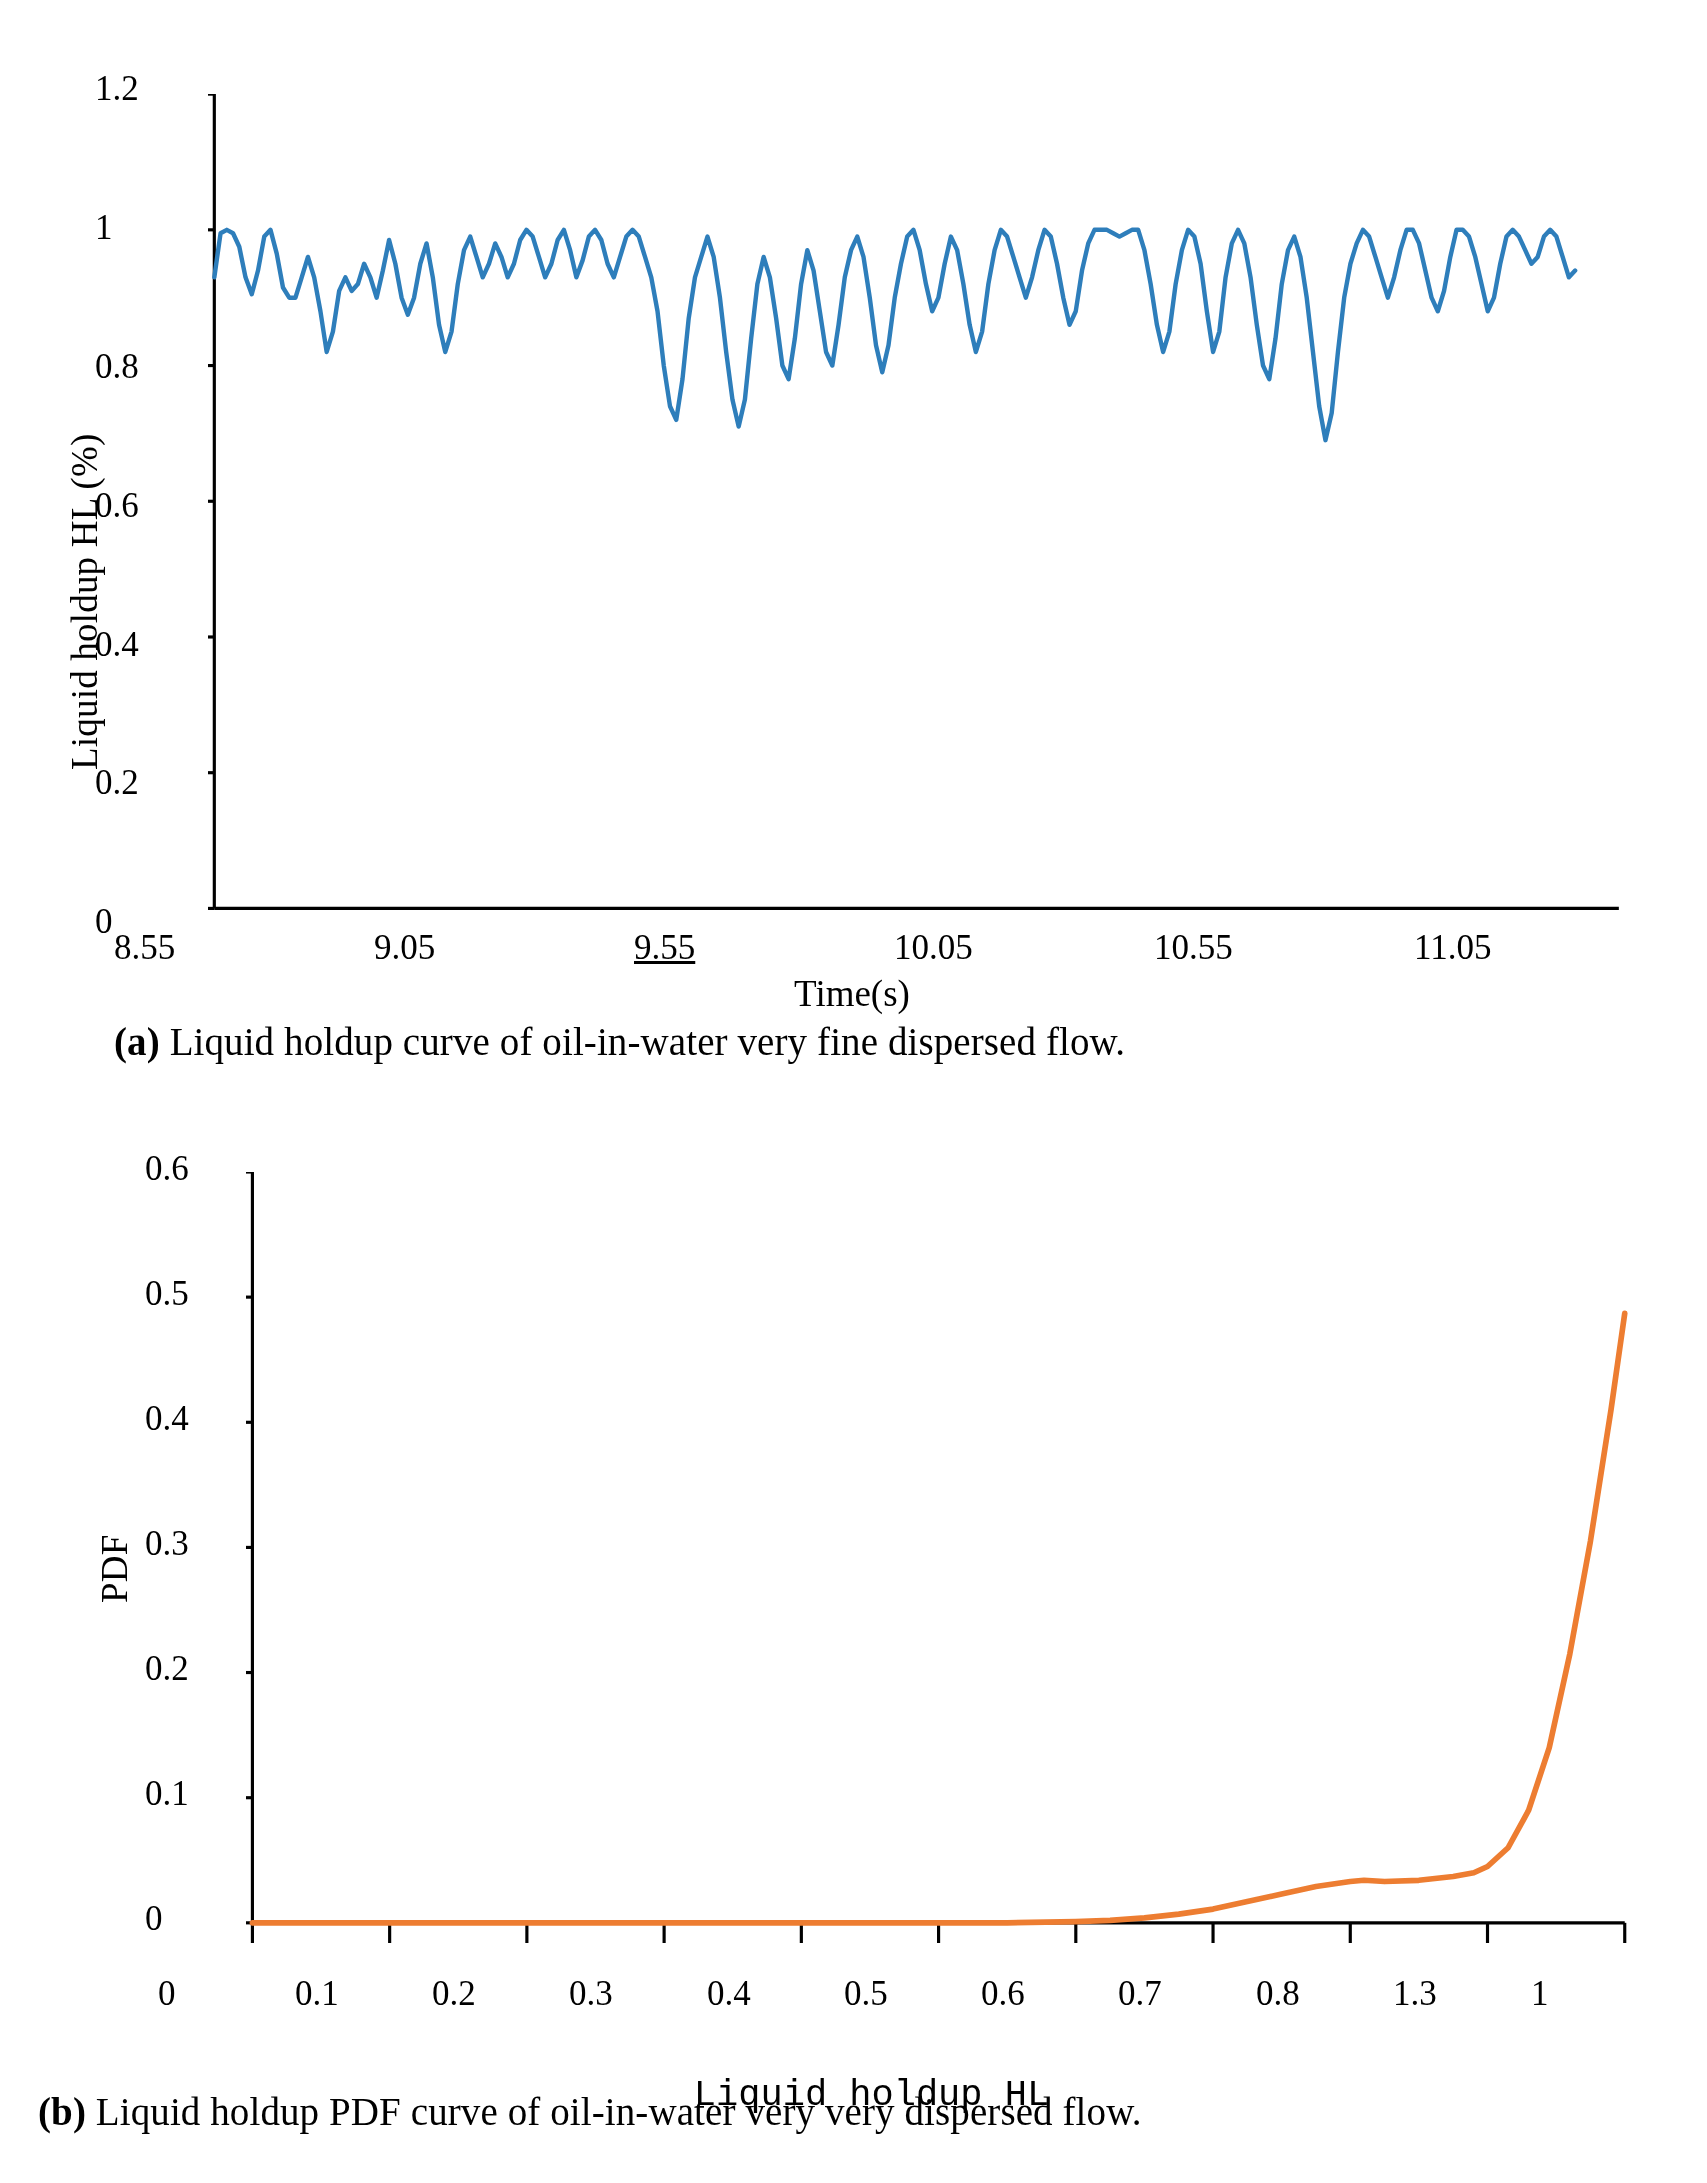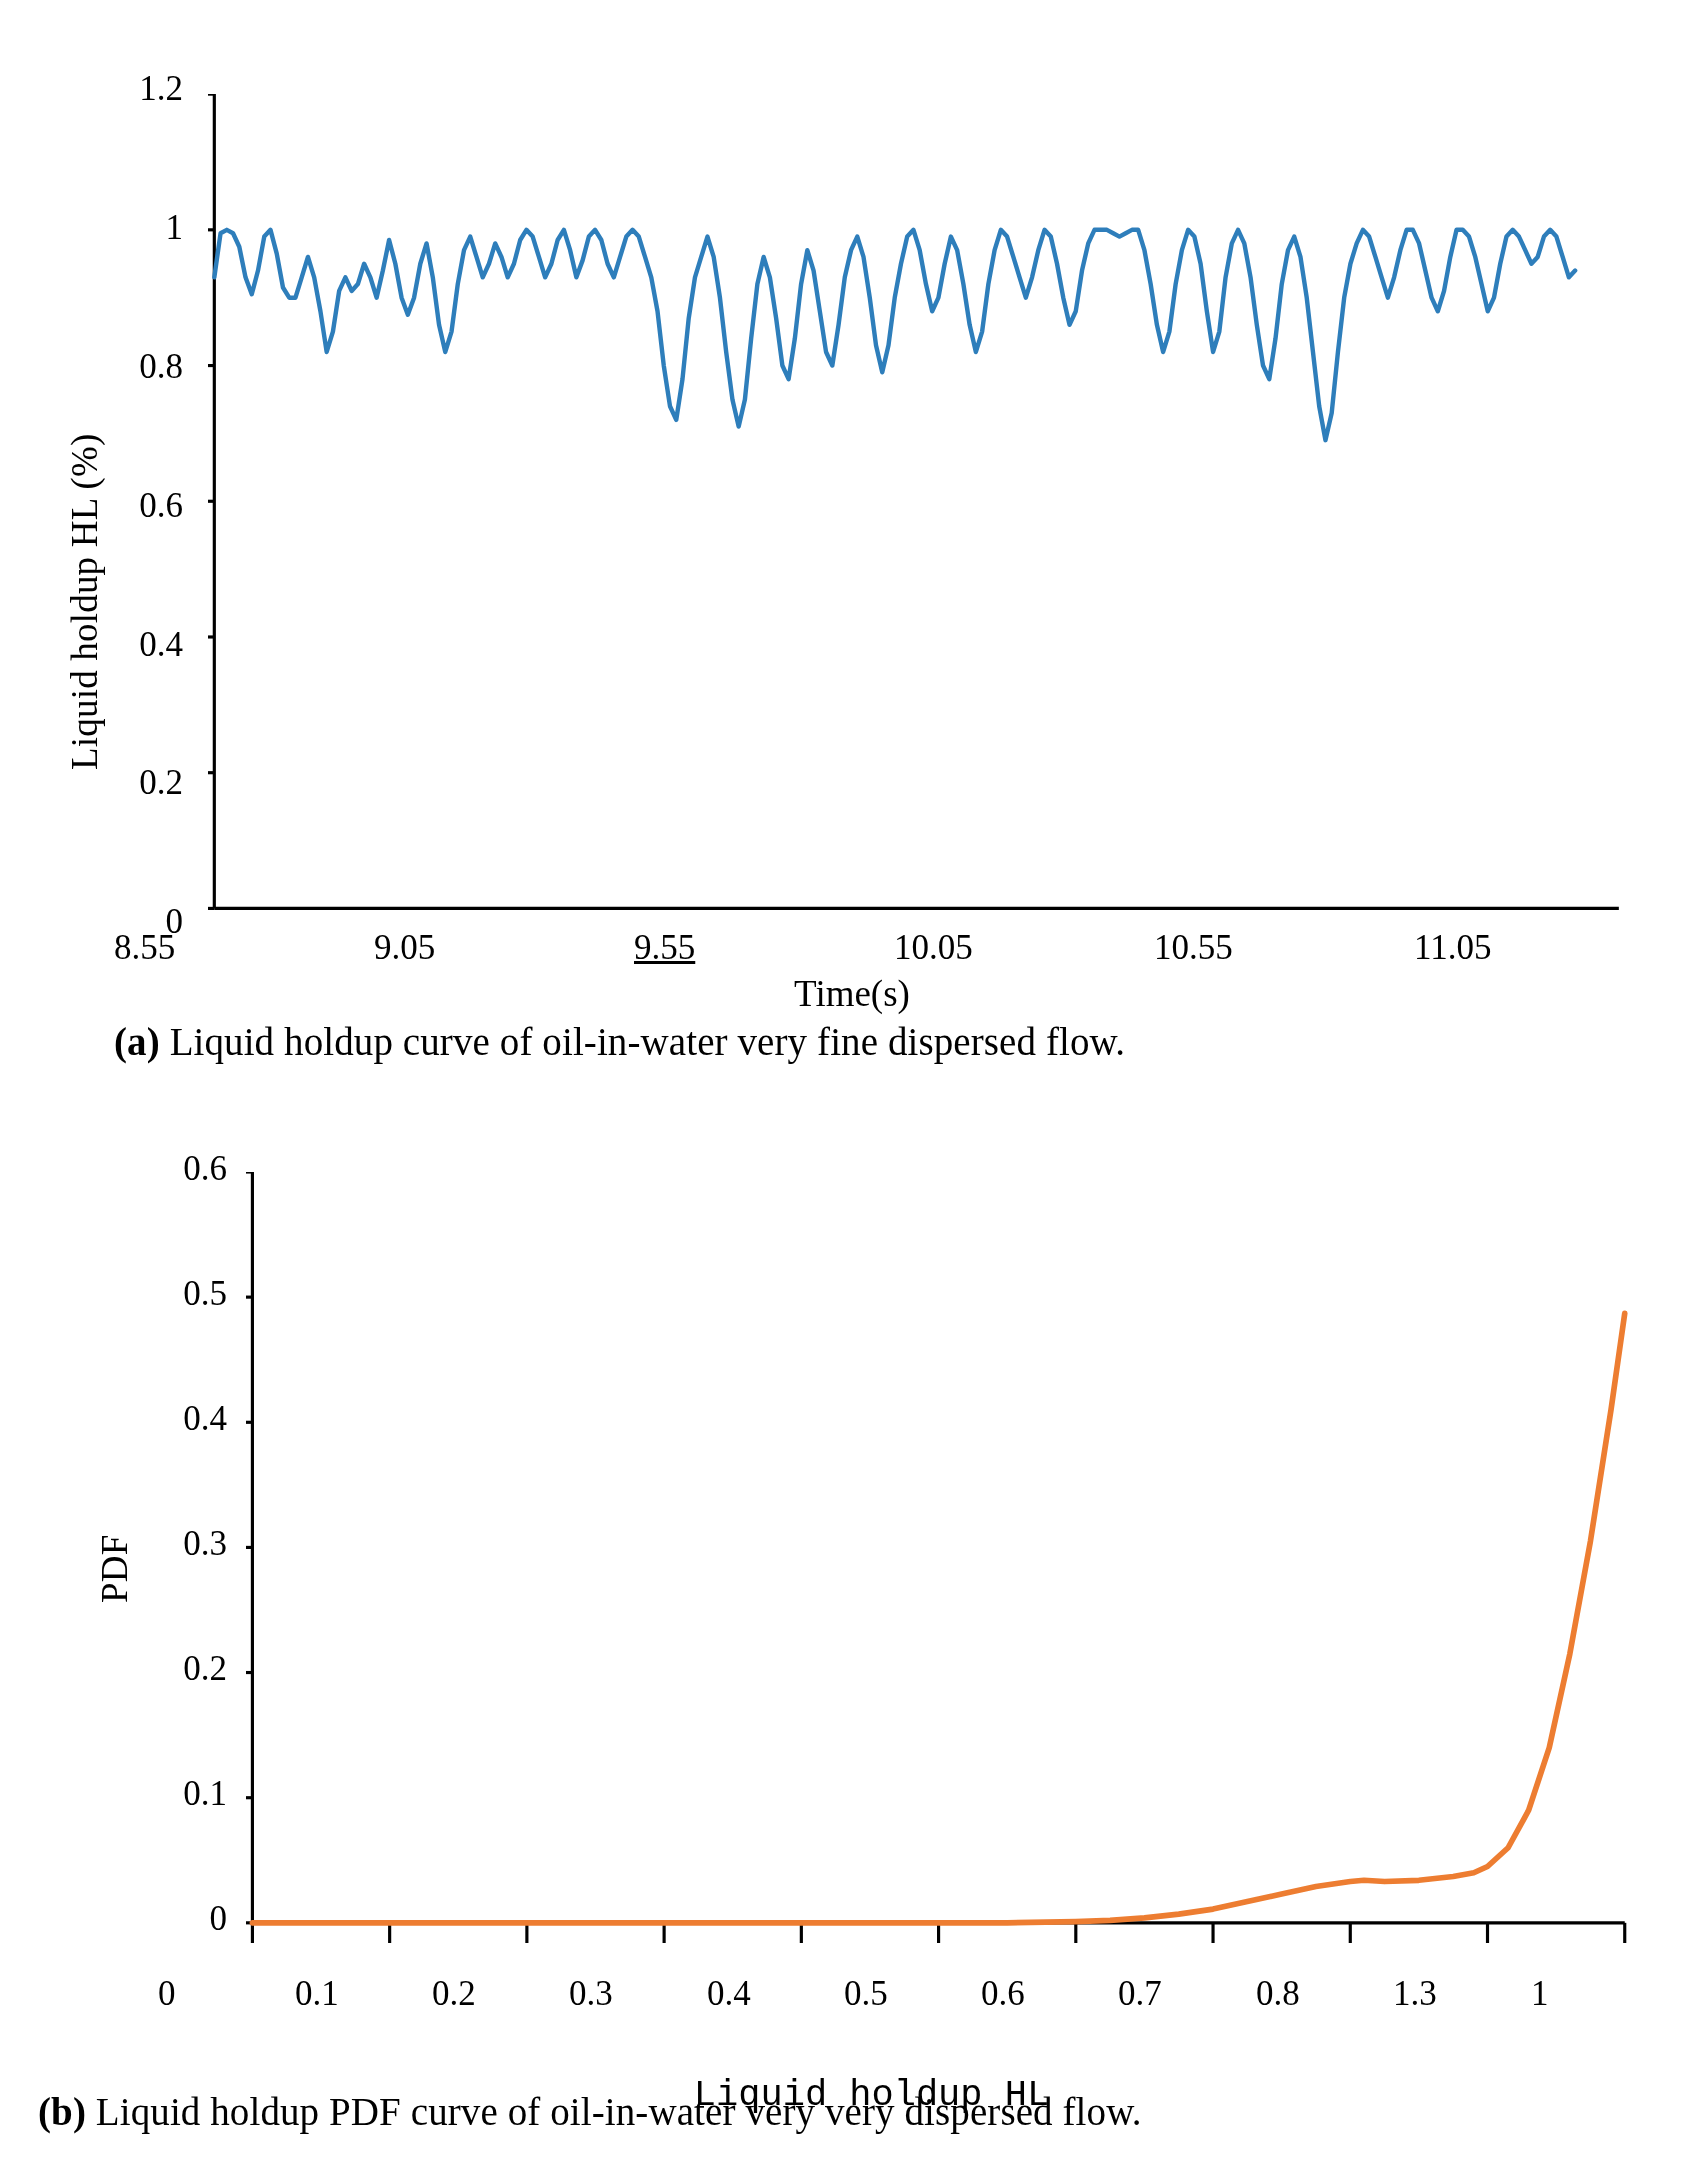--- a/index.html
+++ b/index.html
@@ -56,21 +56,20 @@
     position: absolute;
     white-space: nowrap;
     font-size: 37px;
     text-align: center;
   }
 
   .tick-label {
     position: absolute;
     font-size: 35px;
     white-space: nowrap;
-    text-align: right;
   }
   .tick-label-x {
     position: absolute;
     font-size: 35px;
     white-space: nowrap;
     text-align: left;
   }
 
   .caption {
     position: absolute;

